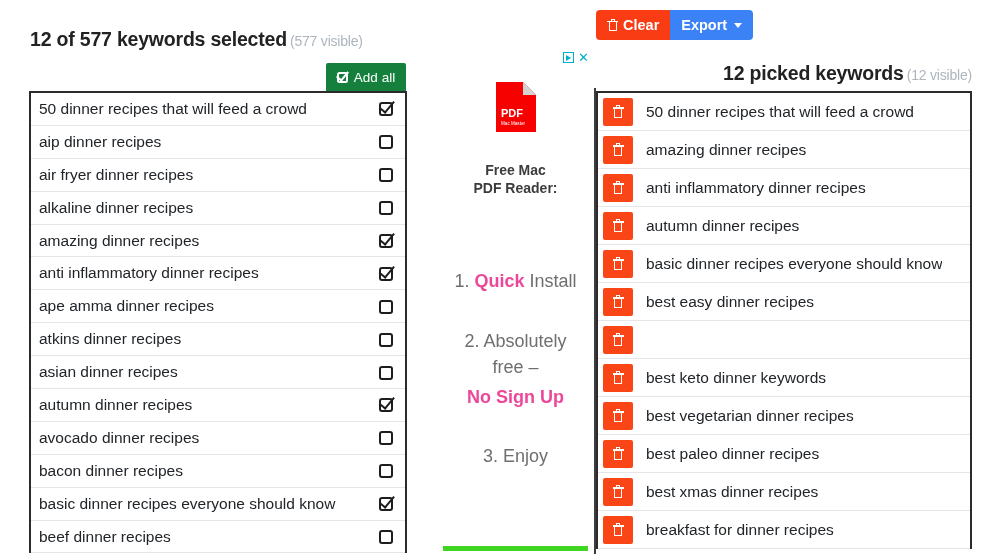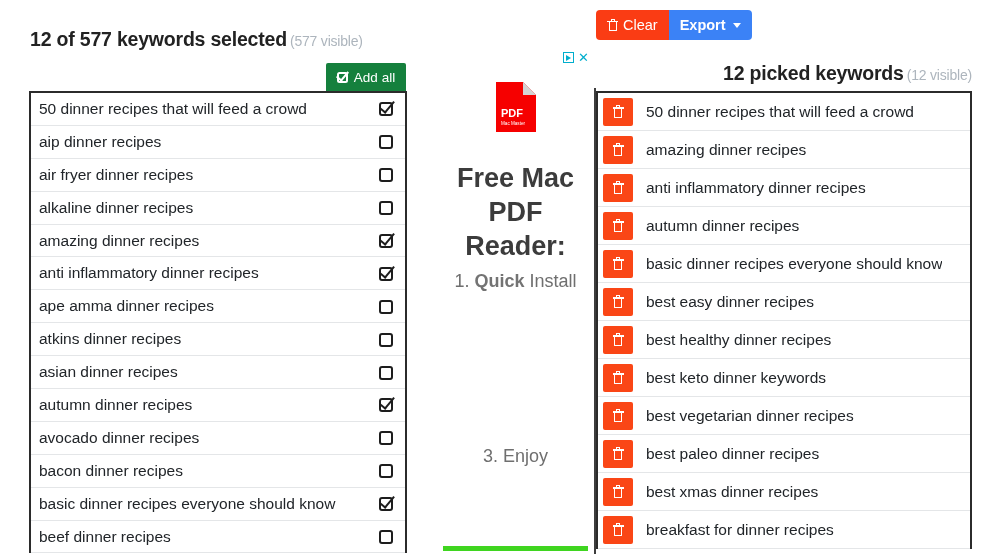--- a/index.html
+++ b/index.html
@@ -32,21 +32,21 @@
     padding: 0 11px;
     font-size: 14.5px;
     font-family: "Liberation Sans", sans-serif;
     color: #ffffff;
     display: flex;
     align-items: center;
     gap: 5px;
     cursor: pointer;
     line-height: 1;
   }
-  .btn-clear { background: #fa3c14; font-weight: 400; }
+  .btn-clear { background: #fa3c14; font-weight: 700; }
   .btn-export { background: #3b82f6; font-weight: 700; }
   .caret {
     display: inline-block;
     width: 0; height: 0;
     border-left: 4px solid transparent;
     border-right: 4px solid transparent;
     border-top: 5px solid #ffffff;
     margin-left: 2px;
   }
   .trash-glyph {
@@ -239,34 +239,34 @@
     top: 32px;
     width: 40px;
     height: 50px;
   }
   #ad-title {
     position: absolute;
     left: 0;
     top: 112px;
     width: 157px;
     text-align: center;
-    font-size: 27px;
+    font-size: 14px;
     font-weight: 700;
     color: #3c3c3c;
     line-height: 1.25;
   }
   .ad-step {
     position: absolute;
     width: 157px;
     text-align: center;
     font-size: 18px;
     color: #6f6f6f;
     line-height: 1.45;
   }
-  .ad-step b { color: #737373; font-weight: 700; }
+  .ad-step b { color: #ec4899; font-weight: 700; }
   #ad-step-1 { top: 218px; }
   #ad-step-2 { top: 278px; }
   #ad-step-3 { top: 393px; }
   #ad-green-bar {
     position: absolute;
     left: 6px;
     bottom: 3px;
     width: 145px;
     height: 5px;
     background: #3fd520;
@@ -508,20 +508,25 @@
 
   <div id="ad-title">
     <div>Free Mac</div>
     <div>PDF Reader:</div>
   </div>
 
   <div class="ad-step" id="ad-step-1">
     <span>1. </span><b>Quick</b><span> Install</span>
   </div>
 
+  <div class="ad-step" id="ad-step-2">
+    <div>2. Absolutely</div>
+    <div>free –</div>
+    <div style="margin-top:4px;"><b>No Sign Up</b></div>
+  </div>
 
   <div class="ad-step" id="ad-step-3">3. Enjoy</div>
 
   <div id="ad-green-bar"></div>
 </div>
 <div id="ad-right-rule"></div>
 
 <div id="right-panel">
   <div id="right-heading">
     <span>12 picked keywords</span><span class="muted">(12 visible)</span>
@@ -574,21 +579,20 @@
           </span>
         </button>
         <span class="picked-label">best easy dinner recipes</span>
       </div>
       <div class="picked-row">
         <button class="del-btn">
           <span class="trash-glyph">
             <span class="trash-lid"></span>
           </span>
         </button>
-        <span class="picked-label">best healthy dinner recipes</span>
       </div>
       <div class="picked-row">
         <button class="del-btn">
           <span class="trash-glyph">
             <span class="trash-lid"></span>
           </span>
         </button>
         <span class="picked-label">best keto dinner keywords</span>
       </div>
       <div class="picked-row">

